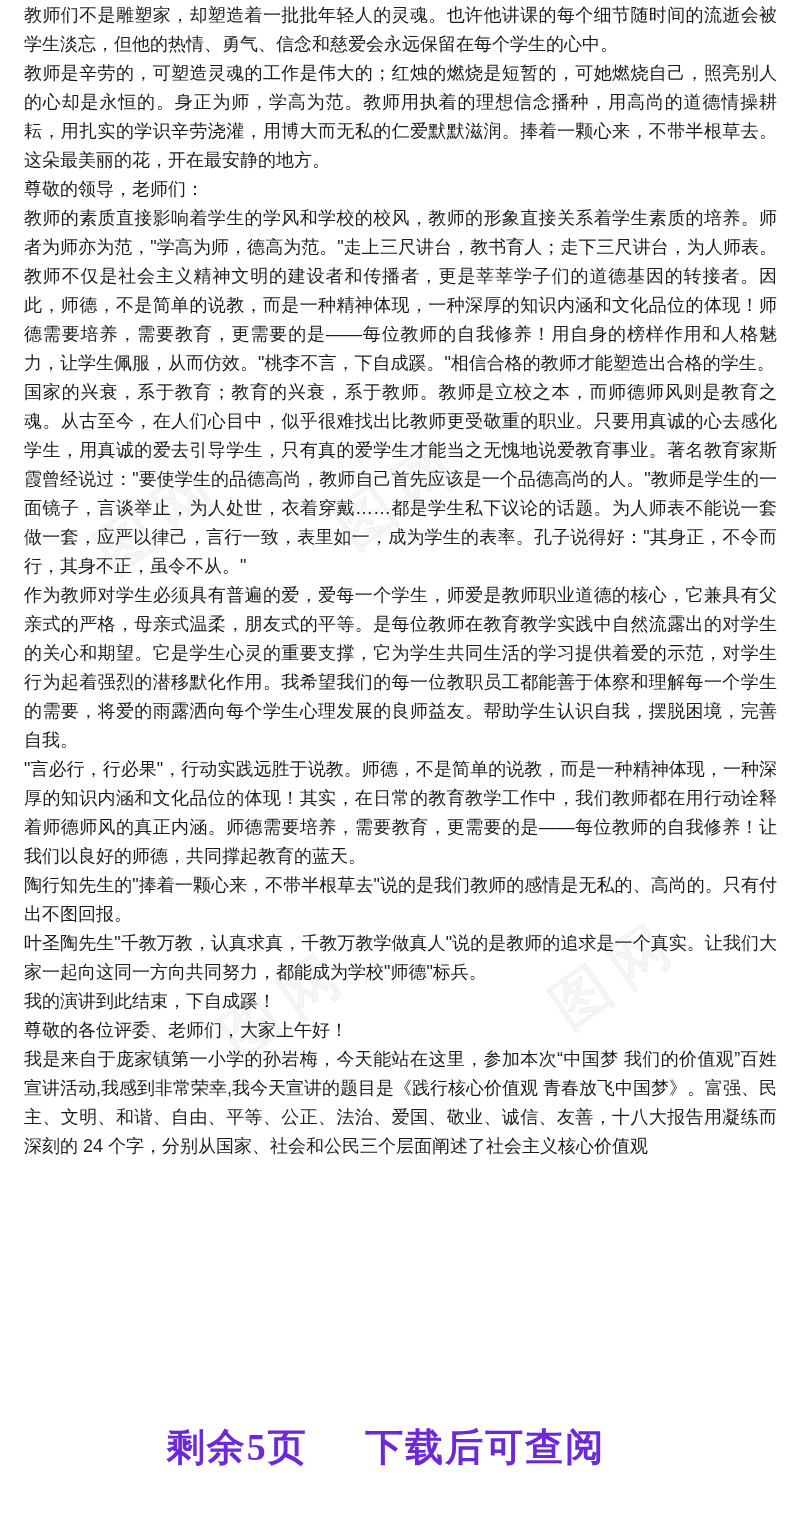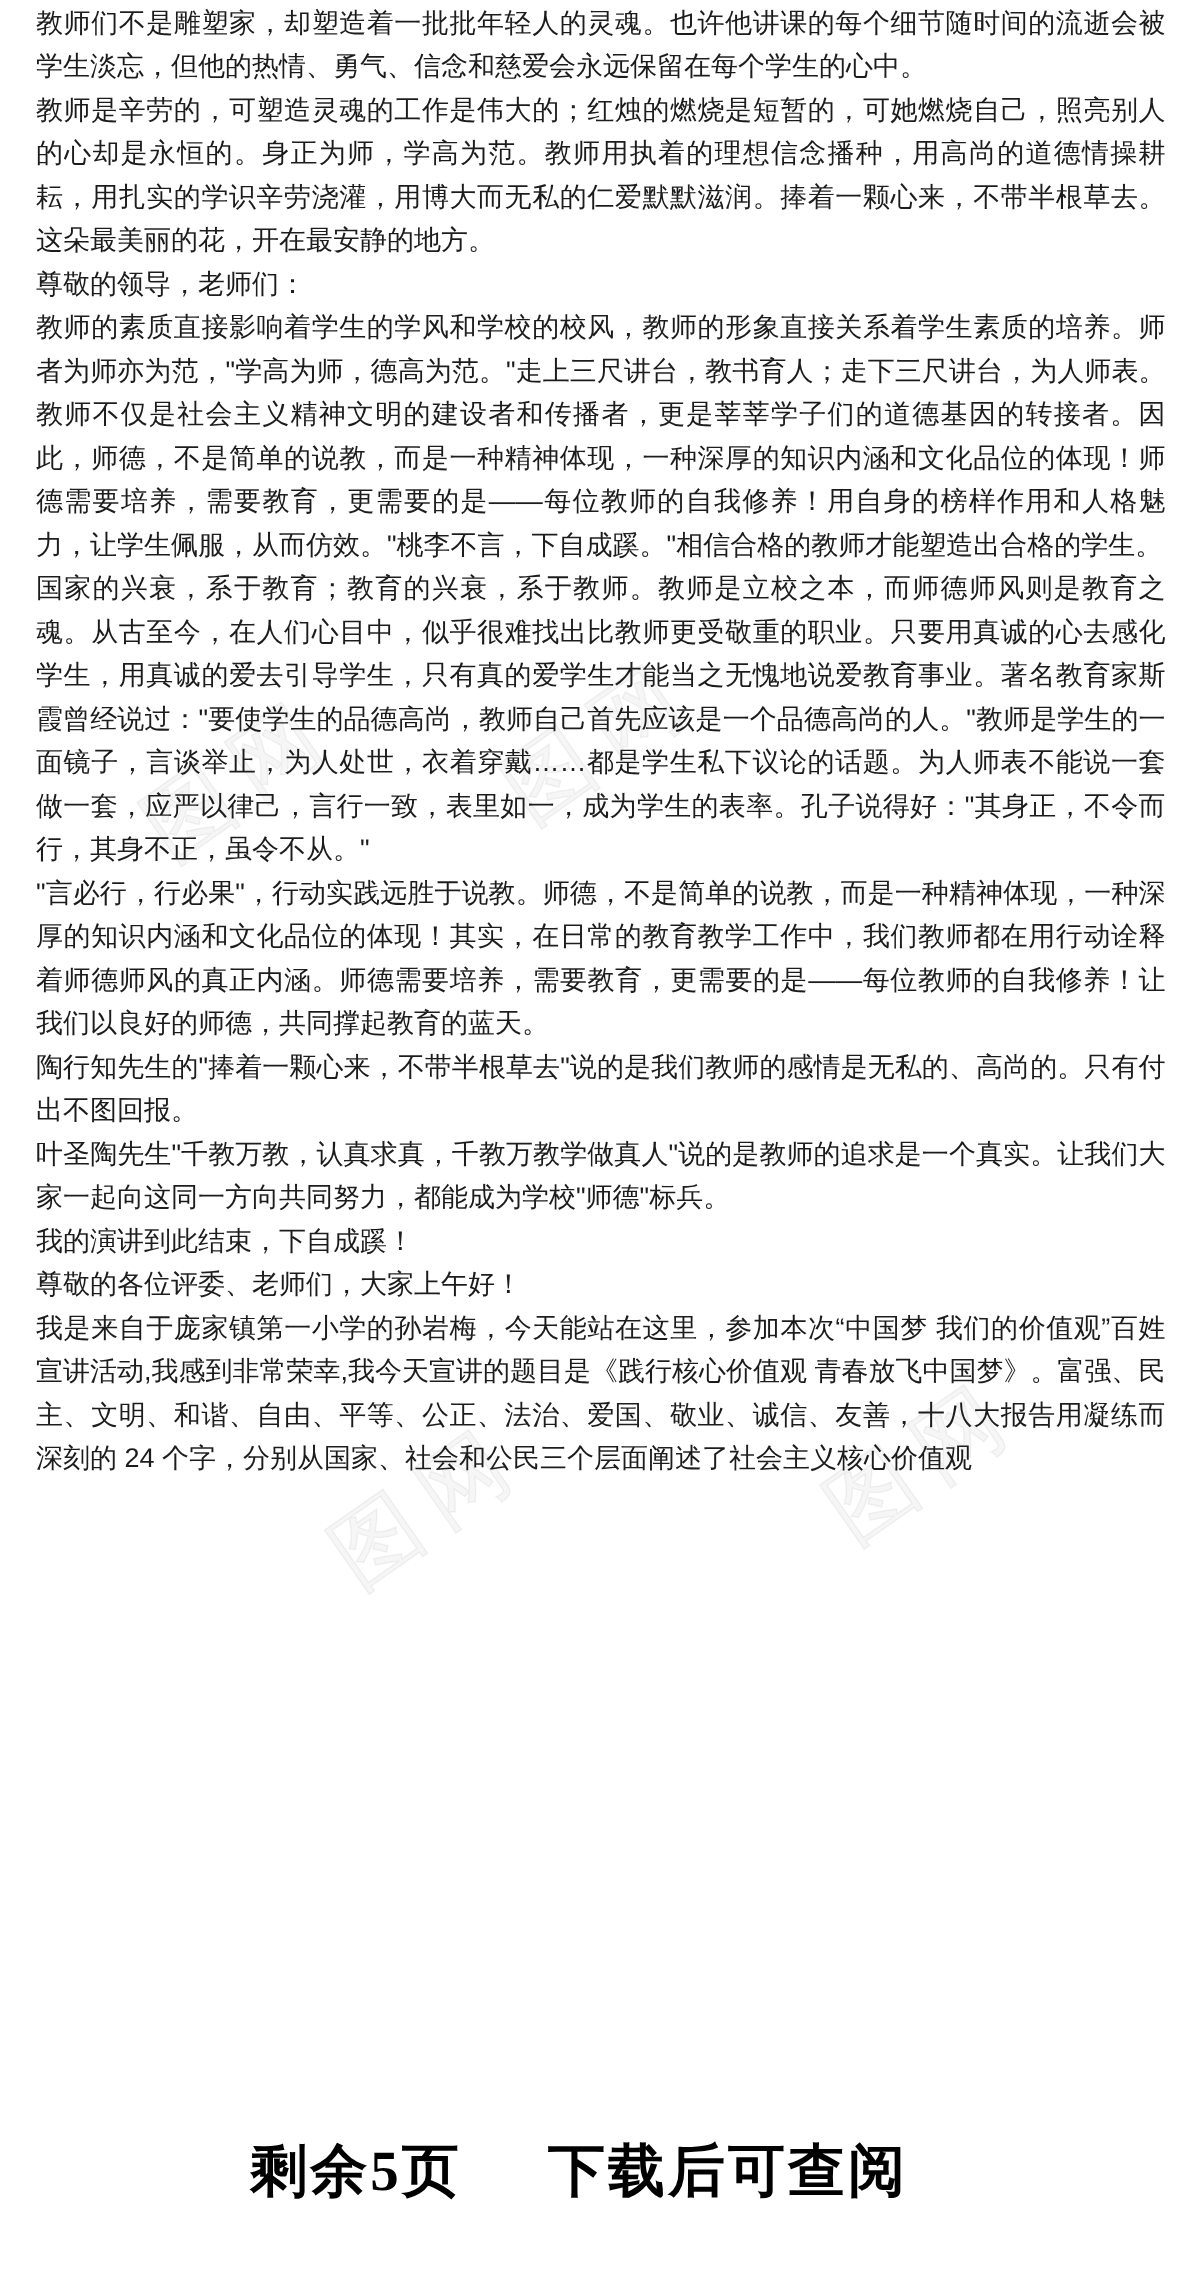--- a/index.html
+++ b/index.html
@@ -26,21 +26,21 @@
   .gap-lg{margin-bottom:37px;}
   .gap-md{margin-bottom:29px;}
   .footer{
     position:absolute;
     top:1422px;left:0;
     width:772px;
     text-align:center;
     font-family:"Liberation Serif","DejaVu Serif",serif;
     font-weight:bold;
     font-size:38px;
-    color:#000000;
+    color:#6d28d9;
     letter-spacing:2px;
     white-space:nowrap;
   }
   .footer .seg2{margin-left:46px;}
   .wm{
     position:absolute;
     transform:rotate(-35deg);
     font-size:58px;
     letter-spacing:12px;
     color:rgba(0,0,0,0.035);
@@ -62,20 +62,21 @@
   <span class="wm wm2">图网</span>
   <span class="wm wm3">图网</span>
   <span class="wm wm4">图网</span>
 
   <div class="doc" id="doc-body">
       <p class="clip gap-xl">教师们不是雕塑家，却塑造着一批批年轻人的灵魂。也许他讲课的每个细节随时间的流逝会被学生淡忘，但他的热情、勇气、信念和慈爱会永远保留在每个学生的心中。</p>
       <p class="gap-lg">教师是辛劳的，可塑造灵魂的工作是伟大的；红烛的燃烧是短暂的，可她燃烧自己，照亮别人的心却是永恒的。身正为师，学高为范。教师用执着的理想信念播种，用高尚的道德情操耕耘，用扎实的学识辛劳浇灌，用博大而无私的仁爱默默滋润。捧着一颗心来，不带半根草去。这朵最美丽的花，开在最安静的地方。</p>
       <p>尊敬的领导，老师们：</p>
       <p>教师的素质直接影响着学生的学风和学校的校风，教师的形象直接关系着学生素质的培养。师者为师亦为范，"学高为师，德高为范。"走上三尺讲台，教书育人；走下三尺讲台，为人师表。教师不仅是社会主义精神文明的建设者和传播者，更是莘莘学子们的道德基因的转接者。因此，师德，不是简单的说教，而是一种精神体现，一种深厚的知识内涵和文化品位的体现！师德需要培养，需要教育，更需要的是——每位教师的自我修养！用自身的榜样作用和人格魅力，让学生佩服，从而仿效。"桃李不言，下自成蹊。"相信合格的教师才能塑造出合格的学生。</p>
       <p>国家的兴衰，系于教育；教育的兴衰，系于教师。教师是立校之本，而师德师风则是教育之魂。从古至今，在人们心目中，似乎很难找出比教师更受敬重的职业。只要用真诚的心去感化学生，用真诚的爱去引导学生，只有真的爱学生才能当之无愧地说爱教育事业。著名教育家斯霞曾经说过："要使学生的品德高尚，教师自己首先应该是一个品德高尚的人。"教师是学生的一面镜子，言谈举止，为人处世，衣着穿戴……都是学生私下议论的话题。为人师表不能说一套做一套，应严以律己，言行一致，表里如一，成为学生的表率。孔子说得好："其身正，不令而行，其身不正，虽令不从。"</p>
+      <p>作为教师对学生必须具有普遍的爱，爱每一个学生，师爱是教师职业道德的核心，它兼具有父亲式的严格，母亲式温柔，朋友式的平等。是每位教师在教育教学实践中自然流露出的对学生的关心和期望。它是学生心灵的重要支撑，它为学生共同生活的学习提供着爱的示范，对学生行为起着强烈的潜移默化作用。我希望我们的每一位教职员工都能善于体察和理解每一个学生的需要，将爱的雨露洒向每个学生心理发展的良师益友。帮助学生认识自我，摆脱困境，完善自我。</p>
       <p>"言必行，行必果"，行动实践远胜于说教。师德，不是简单的说教，而是一种精神体现，一种深厚的知识内涵和文化品位的体现！其实，在日常的教育教学工作中，我们教师都在用行动诠释着师德师风的真正内涵。师德需要培养，需要教育，更需要的是——每位教师的自我修养！让我们以良好的师德，共同撑起教育的蓝天。</p>
       <p>陶行知先生的"捧着一颗心来，不带半根草去"说的是我们教师的感情是无私的、高尚的。只有付出不图回报。</p>
       <p>叶圣陶先生"千教万教，认真求真，千教万教学做真人"说的是教师的追求是一个真实。让我们大家一起向这同一方向共同努力，都能成为学校"师德"标兵。</p>
       <p class="gap-md">我的演讲到此结束，下自成蹊！</p>
       <p>尊敬的各位评委、老师们，大家上午好！</p>
       <p>我是来自于庞家镇第一小学的孙岩梅，今天能站在这里，参加本次“中国梦 我们的价值观”百姓宣讲活动,我感到非常荣幸,我今天宣讲的题目是《践行核心价值观 青春放飞中国梦》。富强、民主、文明、和谐、自由、平等、公正、法治、爱国、敬业、诚信、友善，十八大报告用凝练而深刻的 24 个字，分别从国家、社会和公民三个层面阐述了社会主义核心价值观</p>
     </div>
 
   <div class="footer">
     <span class="seg1">剩余5页</span>

